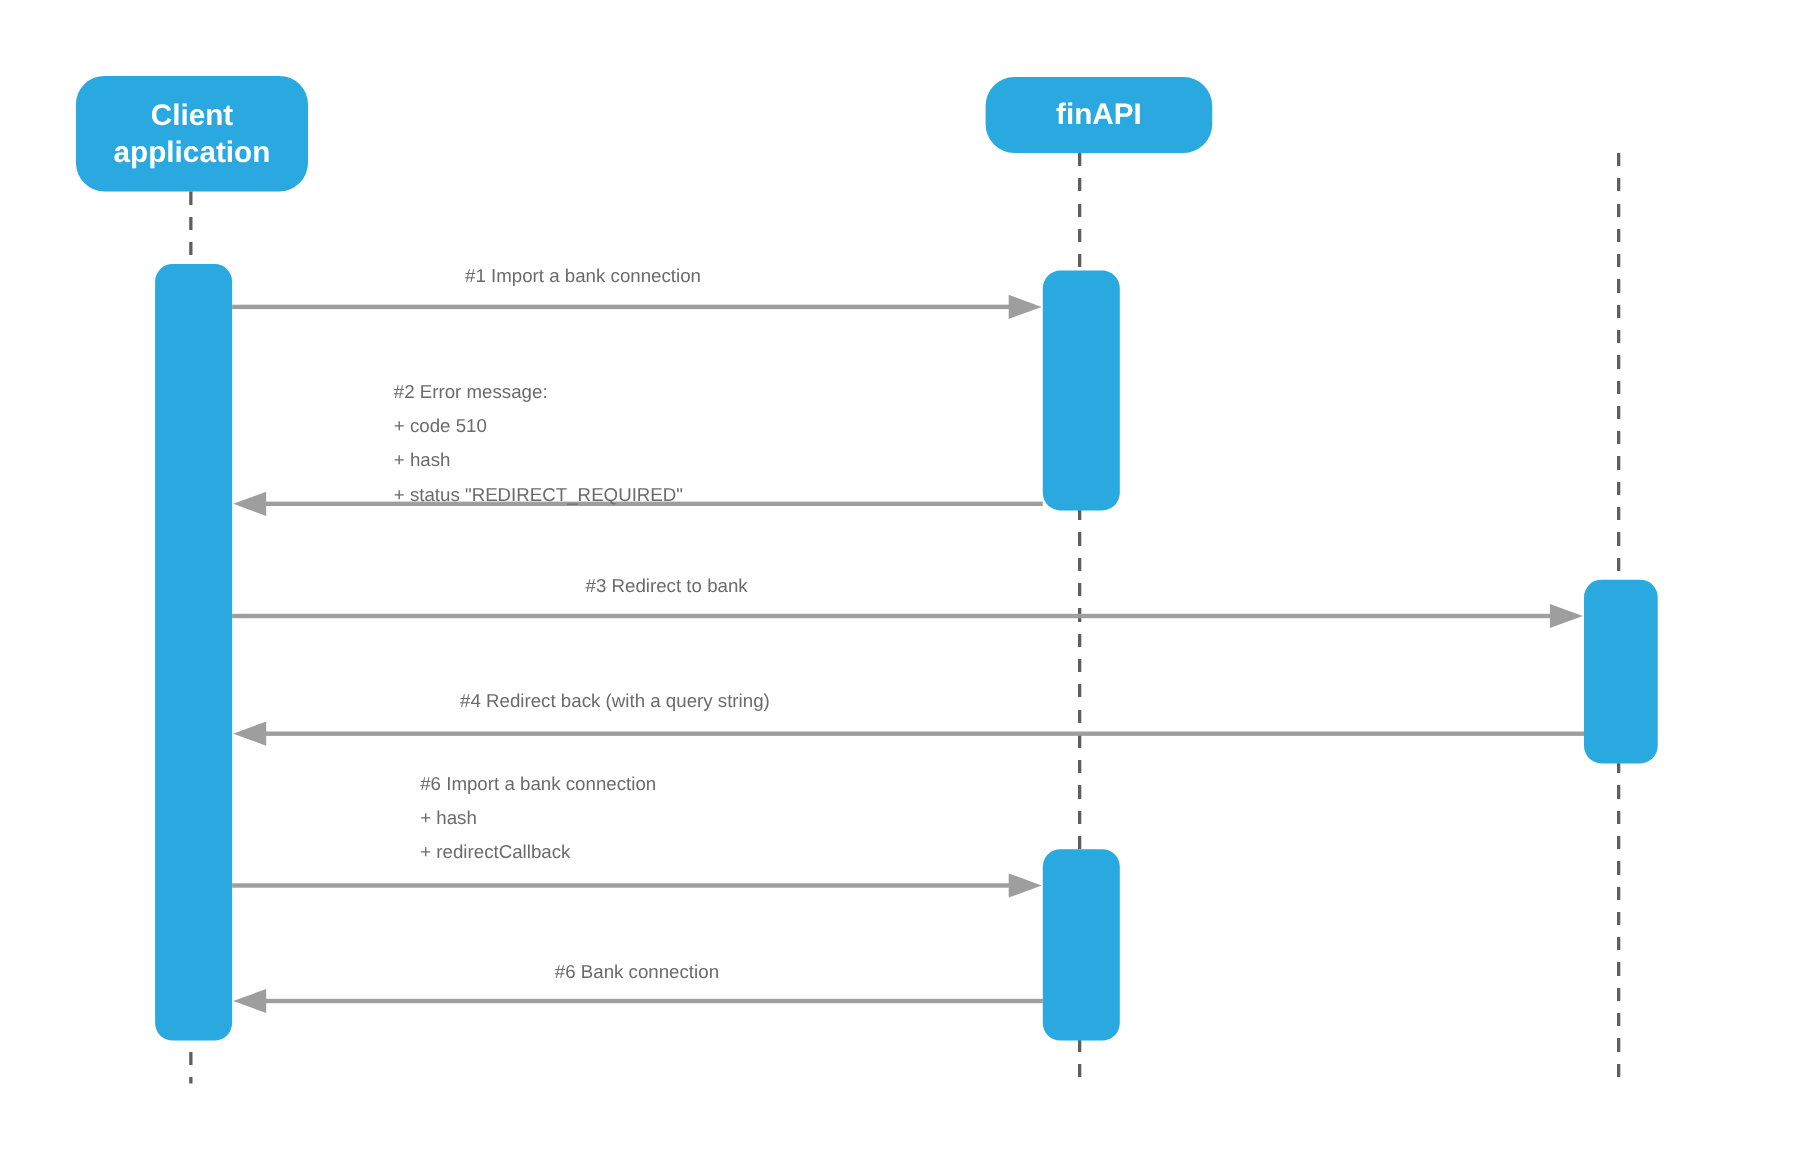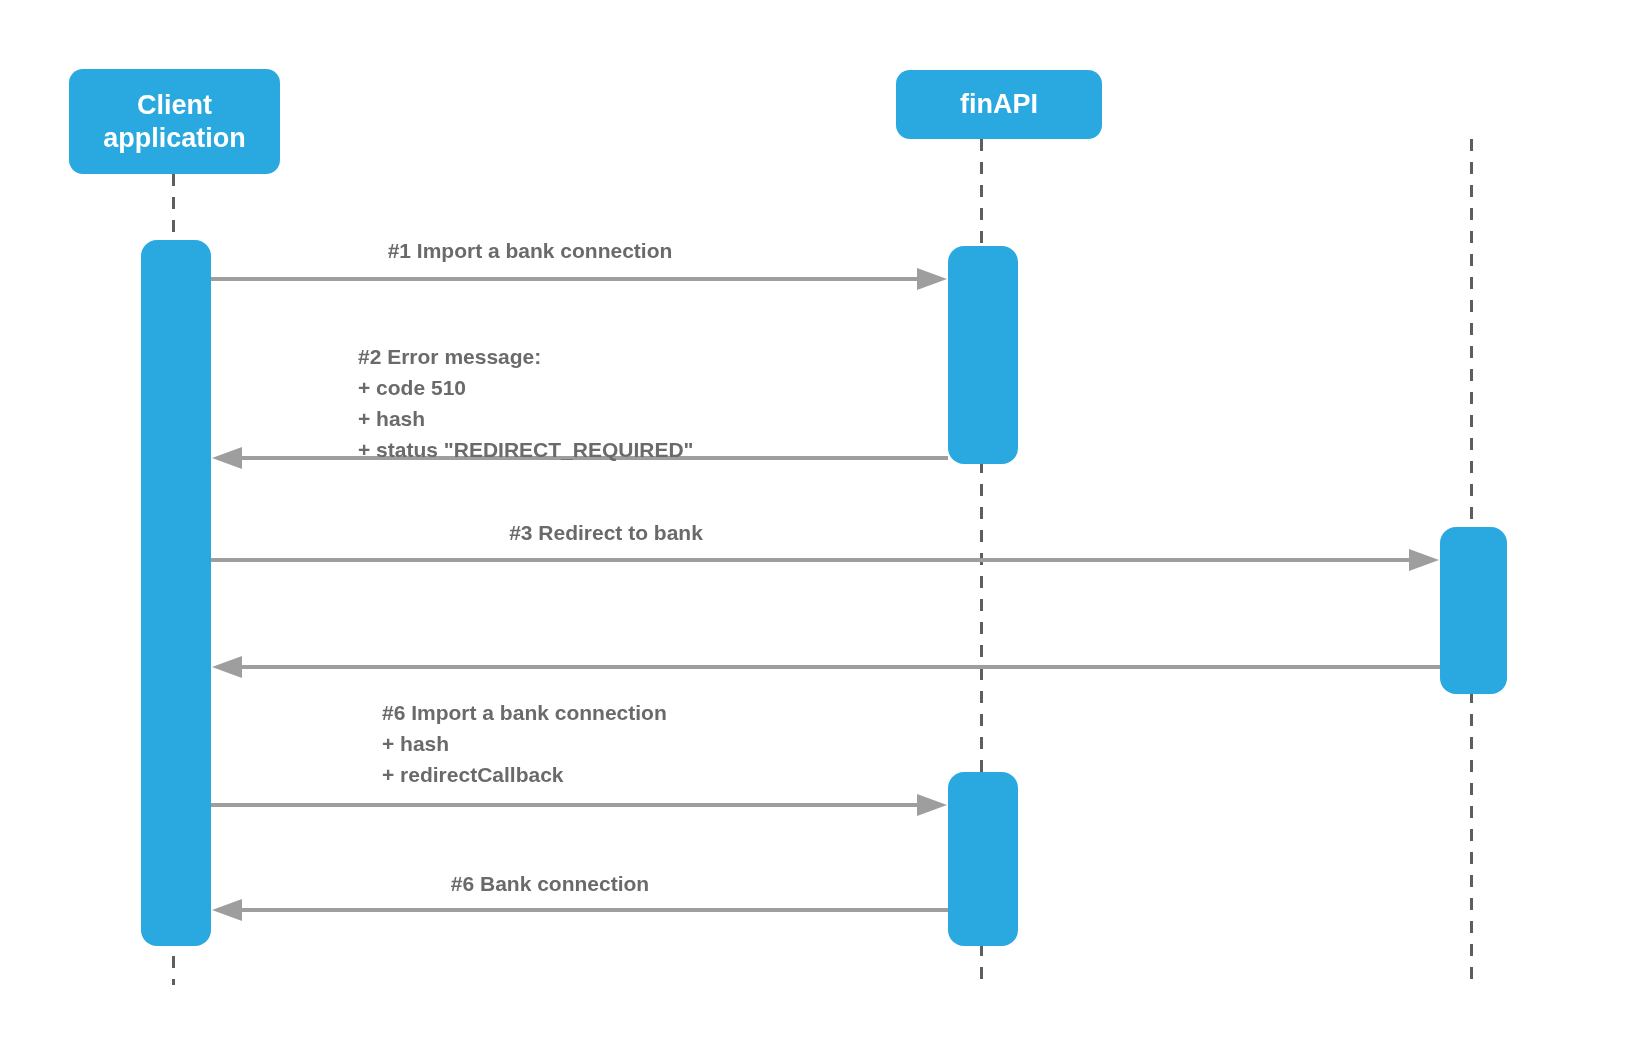--- a/index.html
+++ b/index.html
@@ -11,21 +11,21 @@
     position: relative;
     width: 1649px;
     height: 1050px;
     background: #ffffff;
     overflow: hidden;
   }
   
   .actor-box {
     position: absolute;
     background: #29A9E0;
-    border-radius: 14px;
+    border-radius: 26px;
     display: flex;
     align-items: center;
     justify-content: center;
     color: #ffffff;
     font-weight: bold;
     font-size: 27px;
     line-height: 33px;
     text-align: center;
     white-space: pre-line;
   }
@@ -66,22 +66,22 @@
     top: -9px;
     width: 0; height: 0;
     border-right: 30px solid #9E9E9E;
     border-top: 11px solid transparent;
     border-bottom: 11px solid transparent;
   }
   
   .msg-label {
     position: absolute;
     color: #6A6A6A;
-    font-weight: bold;
-    font-size: 21px;
+    font-weight: normal;
+    font-size: 17px;
     line-height: 31px;
     white-space: pre-line;
     z-index: 4;
   }
   .msg-label.centered {
     transform: translateX(-50%);
     text-align: center;
     white-space: nowrap;
   }
 </style>
@@ -108,23 +108,24 @@
 
   <div class="msg-label" style="left:358px; top:317px;margin-top:24px;">#2 Error message:
 + code 510
 + hash
 + status "REDIRECT_REQUIRED"</div>
   <div class="arrow left" style="left:241px; top:456px; width:707px;"></div>
 
   <div class="msg-label centered" style="left:606px; top:517px;text-align:right;">#3 Redirect to bank</div>
   <div class="arrow right" style="left:211px; top:558px; width:1199px;"></div>
 
+  <div class="msg-label centered" style="left:559px; top:622px;">#4 Redirect back (with a query string)</div>
   <div class="arrow left" style="left:241px; top:665px; width:1199px;"></div>
 
   <div class="msg-label" style="left:382px; top:697px;">#6 Import a bank connection
 + hash
 + redirectCallback</div>
   <div class="arrow right" style="left:211px; top:803px; width:707px;"></div>
 
-  <div class="msg-label centered" style="left:550px; top:868px;">#6 Bank connection</div>
+  <div class="msg-label centered" style="left:579px; top:868px;">#6 Bank connection</div>
   <div class="arrow left" style="left:241px; top:908px; width:707px;"></div>
 
 </div>
 
 </body></html>

